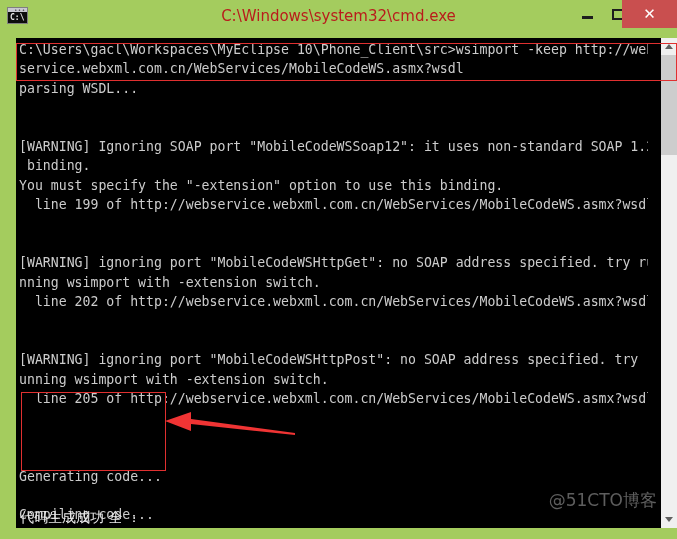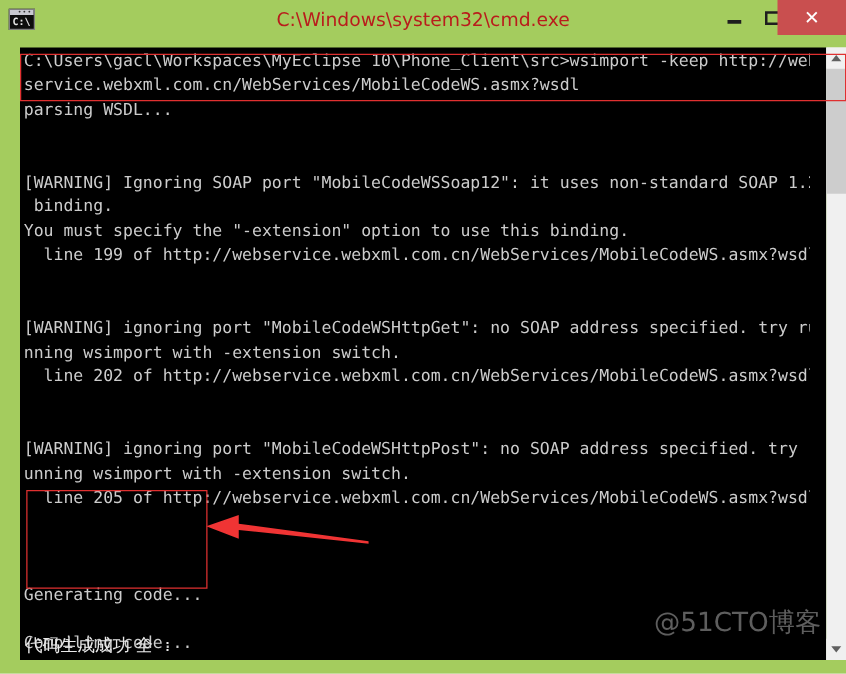--- a/index.html
+++ b/index.html
@@ -152,21 +152,21 @@
     box-sizing: border-box;
   }
 
   
   #watermark {
     position: absolute;
     right: 4px;
     bottom: 16px;
     color: #6f6f6f;
     font-family: "DejaVu Sans", sans-serif;
-    font-size: 21px;
+    font-size: 17px;
     white-space: nowrap;
     opacity: 0.85;
   }
 
   
   #scrollbar {
     position: absolute;
     left: 661px;
     top: 38px;
     width: 16px;

